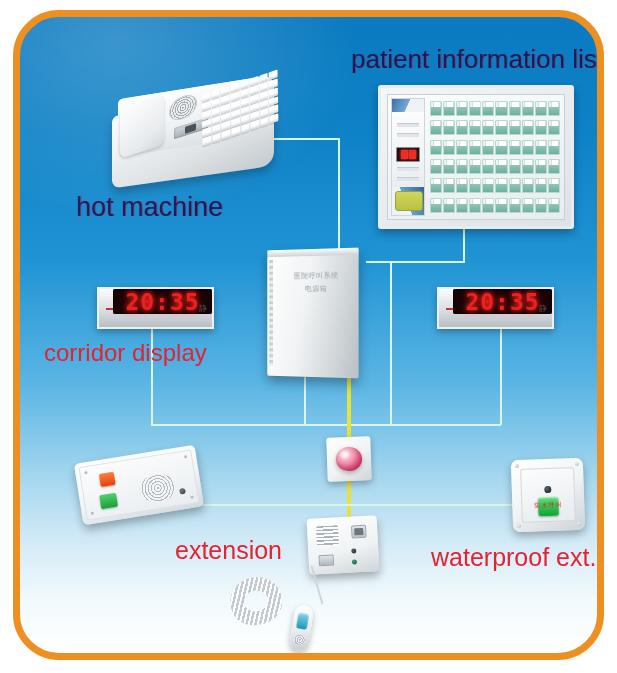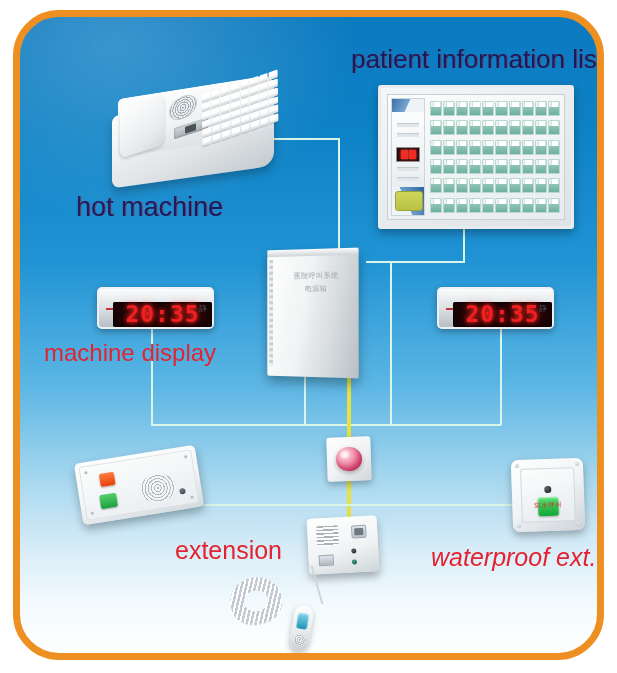--- a/index.html
+++ b/index.html
@@ -144,24 +144,24 @@
     background:linear-gradient(180deg,#eaf4f1 0%,#eaf4f1 40%,#8fc4b6 41%,#6cb0a0 100%);
     border:1px solid #b8d8d0;border-radius:1px 1px 0 0;
   }
   .pil-card:before{content:"";position:absolute;left:18%;top:0;width:64%;height:38%;
     background:#ffffff;border-left:1px solid #cfe2dd;border-right:1px solid #cfe2dd;}
 
   
   .clock{
     position:absolute;inset:0;
     background:linear-gradient(180deg,#fbfcfc,#d9dee2 55%,#b8bfc4);
-    border:2px solid #eef1f3;border-radius:5px;
+    border:2px solid #eef1f3;border-radius:0;
     box-shadow:0 3px 7px rgba(0,0,0,.3);
     box-sizing:border-box;
-    display:flex;align-items:flex-end;margin-left:9px;
+    display:flex;align-items:flex-start;margin-left:9px;
   }
   .clock .scr{
     margin-left:14px;height:66%;flex:1;
     background:#1b0406;border-radius:2px;
     display:flex;align-items:center;justify-content:center;
     box-shadow:inset 0 0 4px #000;
   }
   .clock .digits{
     color:#f01f21;font-family:"DejaVu Sans Mono",monospace;
     font-weight:bold;letter-spacing:1px;
@@ -483,21 +483,21 @@
 
     <div class="dev" style="left:68px;top:270px;width:126px;height:42px;">
       <div class="clock">
         <div class="dash"></div>
         <div class="scr">
           <span class="digits" style="font-size:23px;">20:35</span>
         </div>
         <span class="cn">静</span>
       </div>
     </div>
-    <div class="lbl red" style="left:24px;top:324px;font-size:24px;">machine display</div>
+    <div class="lbl red" style="left:24px;top:324px;font-size:24px;">corridor display</div>
 
     <div class="dev" style="left:408px;top:270px;width:126px;height:42px;">
       <div class="clock">
         <div class="dash"></div>
         <div class="scr">
           <span class="digits" style="font-size:23px;">20:35</span>
         </div>
         <span class="cn">静</span>
       </div>
     </div>
@@ -547,16 +547,16 @@
           <div class="wp-led"></div>
           <div class="wp-btn"></div>
           <div class="wp-txt">防水呼叫</div>
         </div>
         <div class="wp-scr" style="left:4px;top:4px;"></div>
         <div class="wp-scr" style="right:4px;top:4px;"></div>
         <div class="wp-scr" style="left:4px;bottom:4px;"></div>
         <div class="wp-scr" style="right:4px;bottom:4px;"></div>
       </div>
     </div>
-    <div class="lbl red" style="left:411px;top:528px;font-size:25px;font-style:italic;">waterproof ext.</div>
+    <div class="lbl red" style="left:411px;top:528px;font-size:25px;">waterproof ext.</div>
 
   </div>
 </div>
 
 </body></html>

